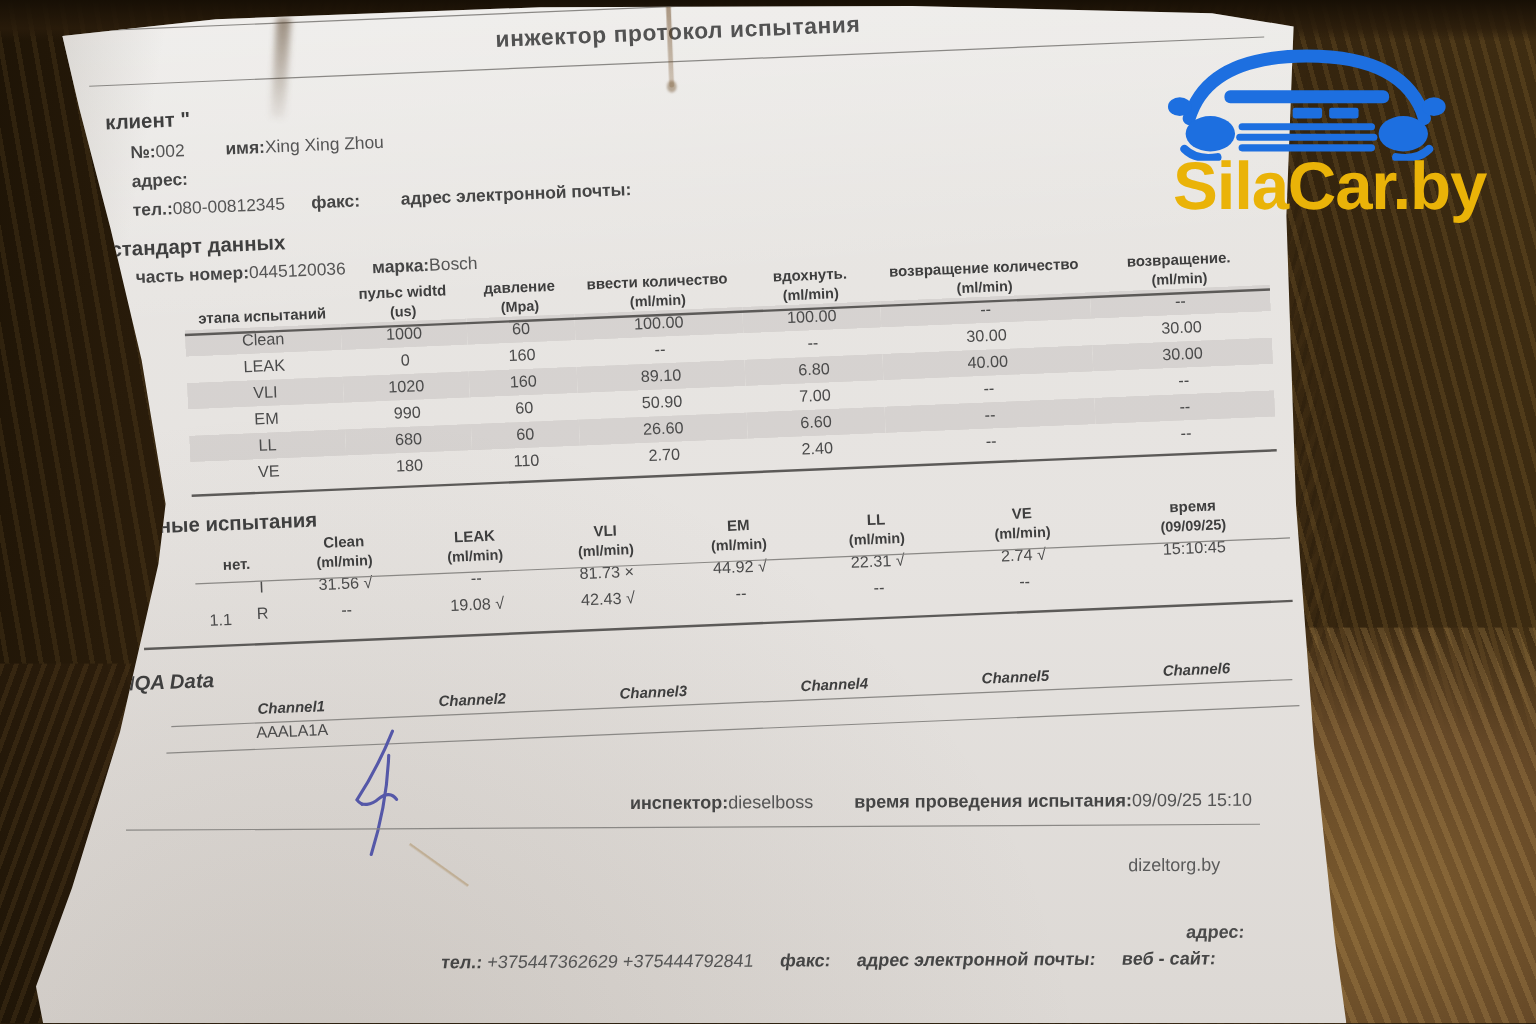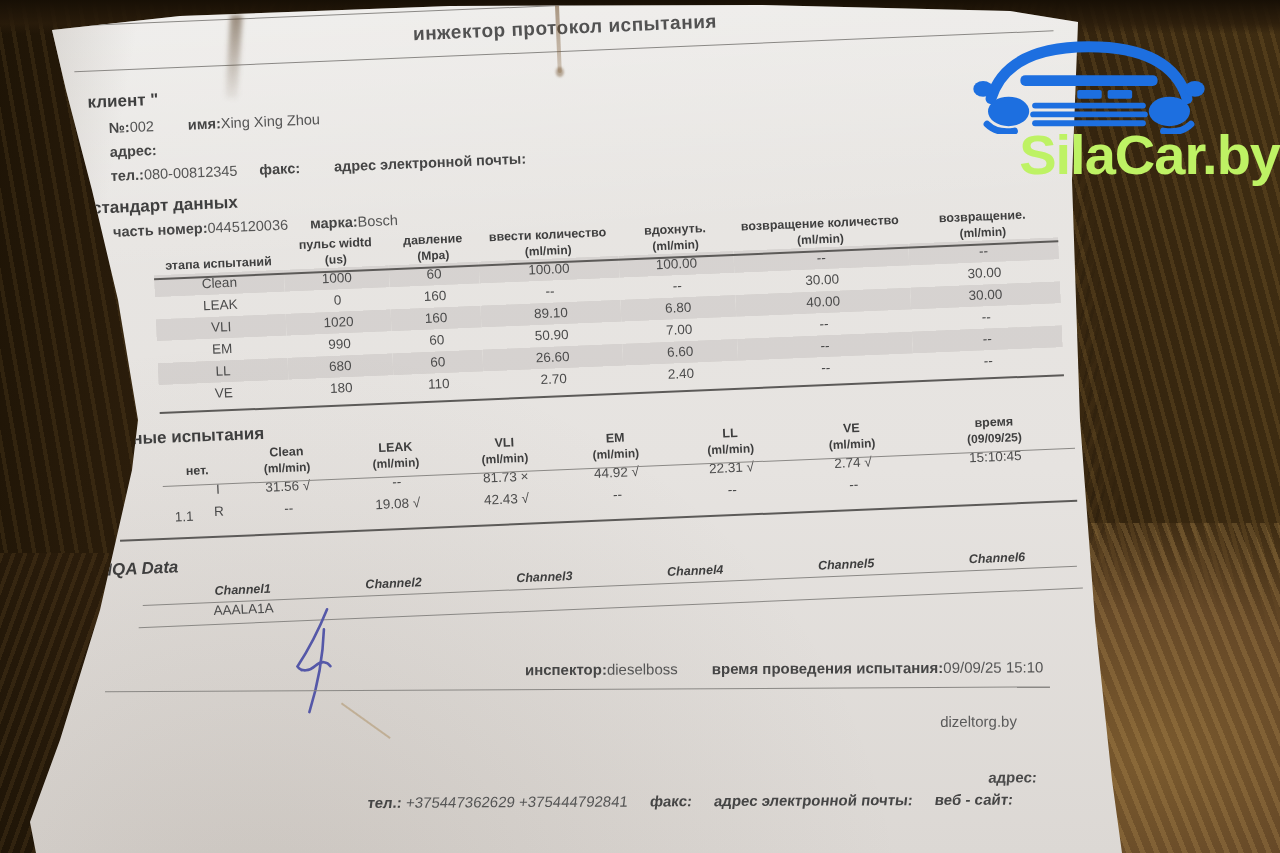--- a/index.html
+++ b/index.html
@@ -377,16 +377,16 @@
         <rect x="139" y="57" width="25" height="9" rx="2"></rect>
         <rect x="62" y="70" width="116" height="6" rx="3"></rect>
         <rect x="60" y="79" width="120" height="6" rx="3"></rect>
         <rect x="62" y="88" width="116" height="6" rx="3"></rect>
         <ellipse cx="38" cy="79" rx="21" ry="15"></ellipse>
         <ellipse cx="202" cy="79" rx="21" ry="15"></ellipse>
         <path d="M16,92 Q26,102 44,99" fill="none" stroke="#1d6fe0" stroke-width="7" stroke-linecap="round"></path>
         <path d="M224,92 Q214,102 196,99" fill="none" stroke="#1d6fe0" stroke-width="7" stroke-linecap="round"></path>
       </g>
     </svg>
-    <div class="logo-text" style="color: #bef264; text-align: right;">SilaCar.by</div>
+    <div class="logo-text" style="color: #eab308;">SilaCar.by</div>
   </div>
 
 </div>
 
 </body></html>

